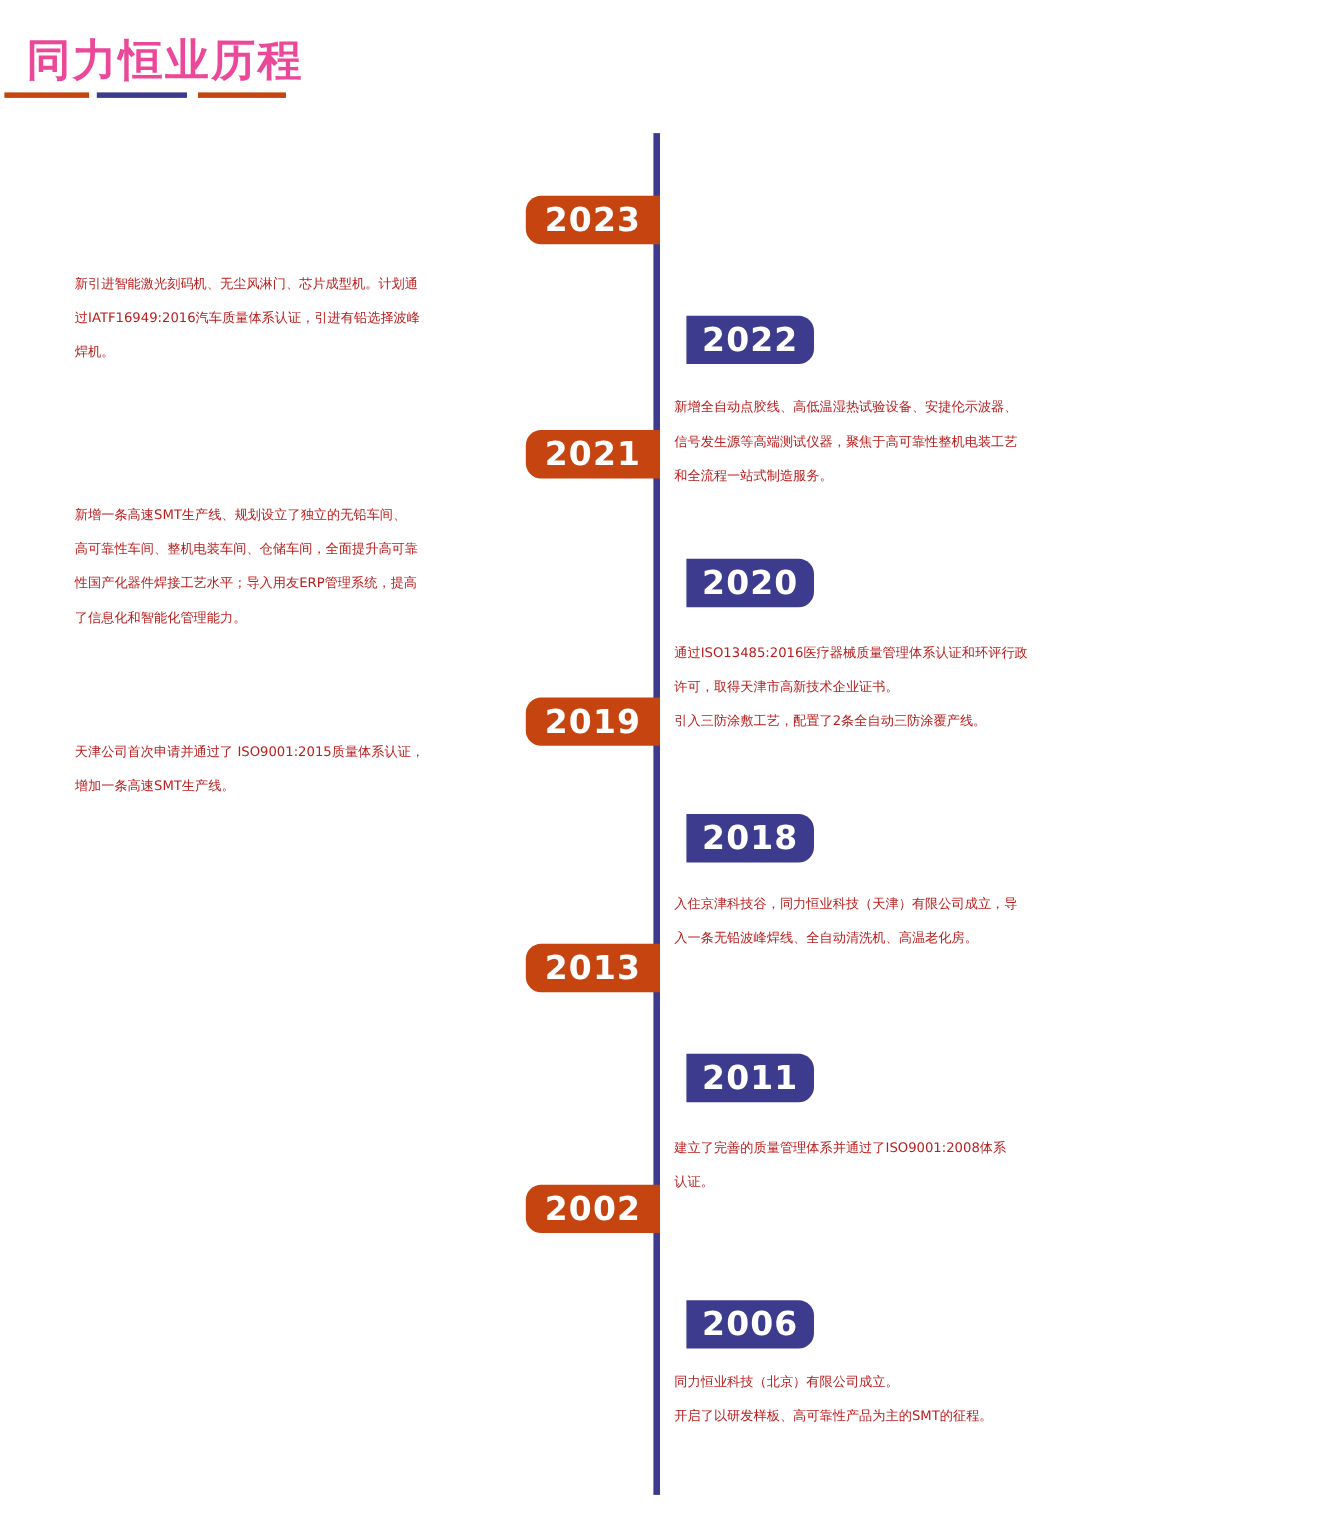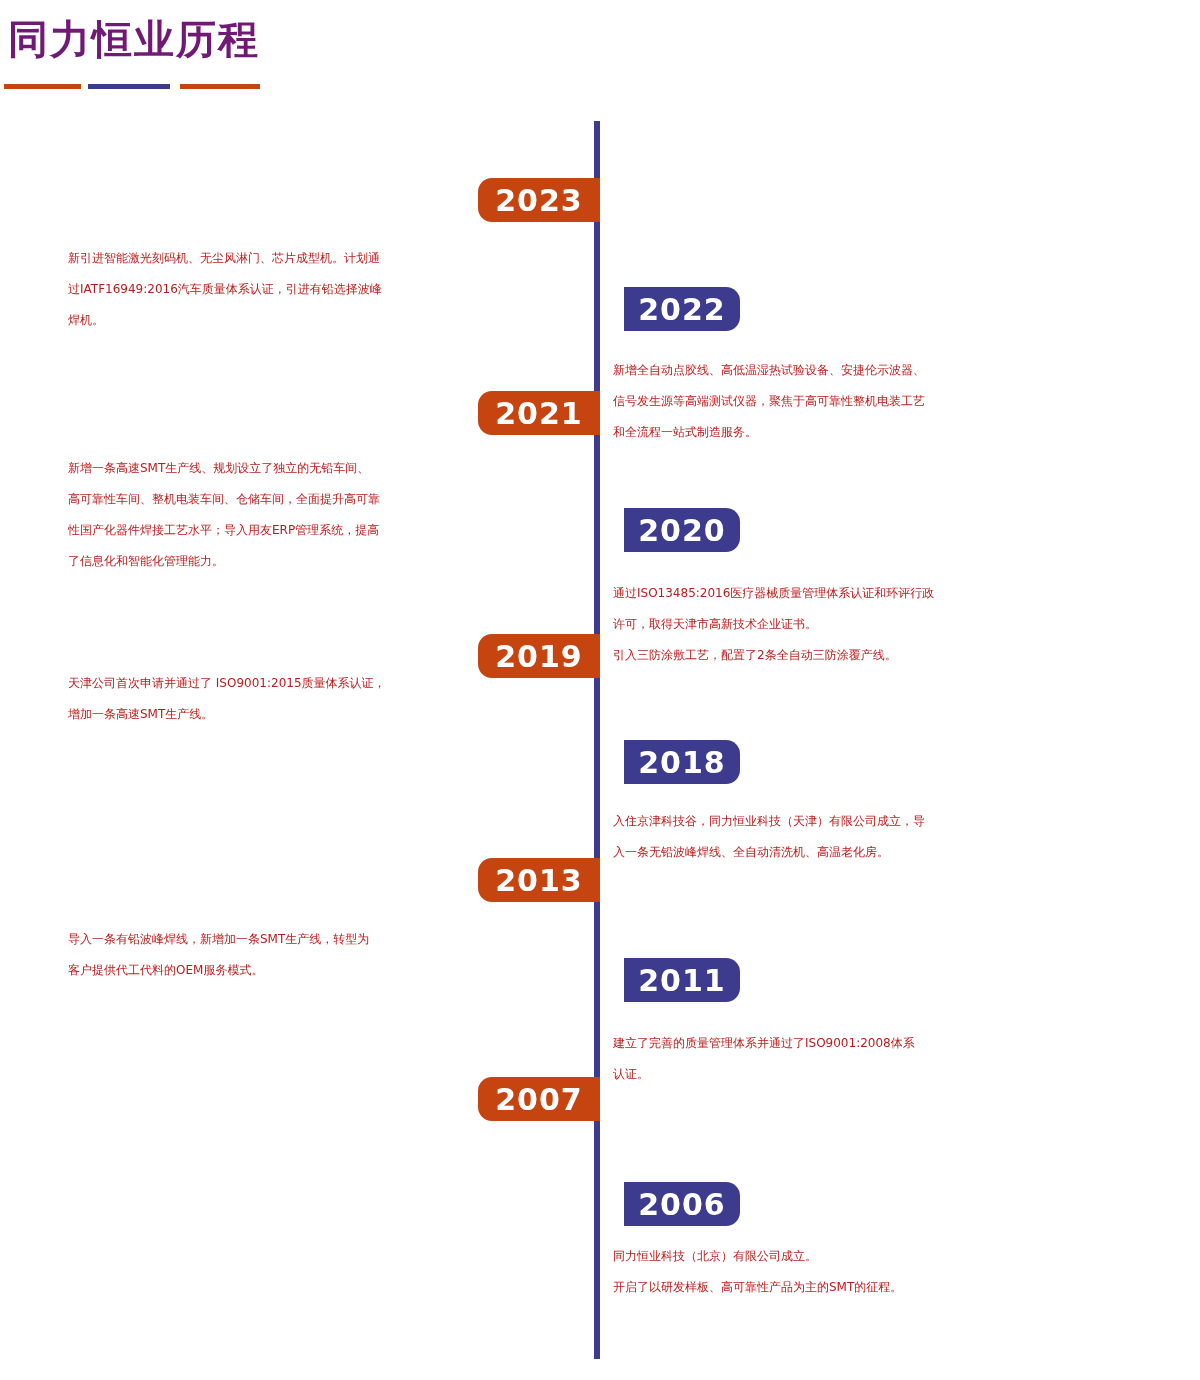--- a/index.html
+++ b/index.html
@@ -8,26 +8,26 @@
     width: 1200px;
     height: 1380px;
     background: #ffffff;
     overflow: hidden;
     font-family: "DejaVu Sans", sans-serif;
   }
   .page-title {
     position: absolute;
     left: 8px;
     top: 14px;
-    margin: 0;
+    margin: 16px;
     font-size: 40px;
     line-height: 50px;
     font-weight: 900;
     letter-spacing: 2px;
-    color: #701a75;
+    color: #ec4899;
   }
   .title-rule {
     position: absolute;
     left: 4px;
     top: 84px;
     height: 5px;
     display: flex;
   }
   .title-rule .bar { height: 5px; display: inline-block; }
   .bar-orange1 { width: 77px; background: #c64410; margin-right: 7px; }
@@ -125,31 +125,29 @@
 
   <div class="badge right" style="top:740px">
     <span>2018</span>
   </div>
   <div class="desc" style="left:613px; top:806px">入住京津科技谷，同力恒业科技（天津）有限公司成立，导
 入一条无铅波峰焊线、全自动清洗机、高温老化房。</div>
 
   <div class="badge left" style="top:858px">
     <span>2013</span>
   </div>
-  <div class="desc" style="left:68px; top:924px">导入一条有铅波峰焊线，新增加一条SMT生产线，转型为
-客户提供代工代料的OEM服务模式。</div>
 
   <div class="badge right" style="top:958px">
     <span>2011</span>
   </div>
   <div class="desc" style="left:613px; top:1028px">建立了完善的质量管理体系并通过了ISO9001:2008体系
 认证。</div>
 
   <div class="badge left" style="top:1077px">
-    <span>2007</span>
+    <span>2002</span>
   </div>
 
   <div class="badge right" style="top:1182px">
     <span>2006</span>
   </div>
   <div class="desc" style="left:613px; top:1241px">同力恒业科技（北京）有限公司成立。
 开启了以研发样板、高可靠性产品为主的SMT的征程。</div>
 
 </div>
 

